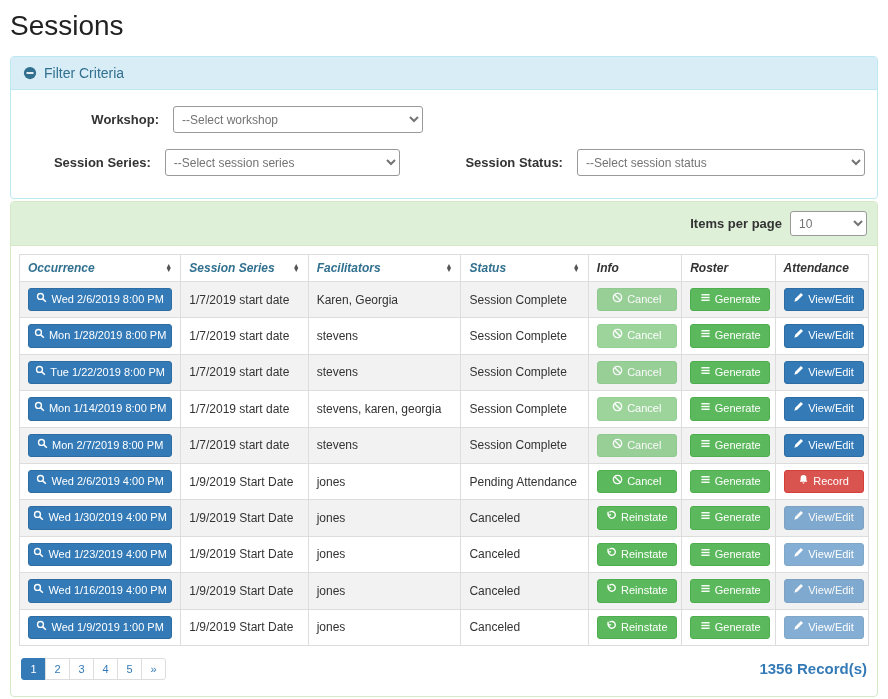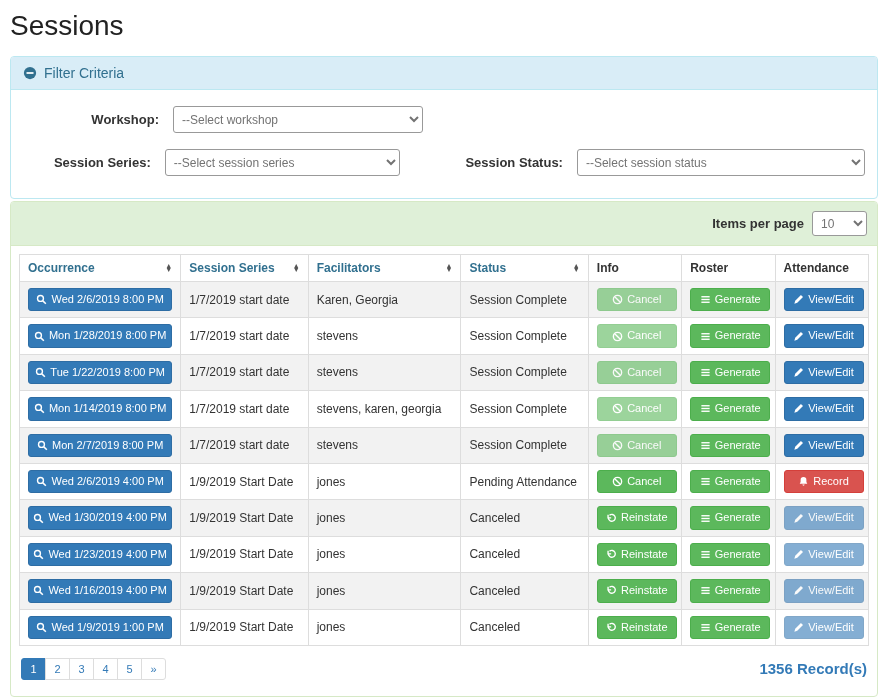--- a/index.html
+++ b/index.html
@@ -26,35 +26,35 @@
   select { height: 27px; border: 1px solid #999; border-radius: 3px; background: #fff; color: #737373; font-size: 12px; font-family: "Liberation Sans", sans-serif; padding: 2px 4px; }
   .fselect { width: 250px; }
   .fselect2 { width: 306px; }
 
   .panel-green { border: 1px solid #d6e9c6; }
   .panel-green > .panel-heading {
     background: #dff0d8; padding: 9px 10px; border-bottom: 1px solid #d6e9c6;
     border-radius: 3px 3px 0 0; display: flex; justify-content: flex-end; align-items: center; gap: 8px;
     font-weight: bold; font-size: 13px; color: #333;
   }
-  .ipp { width: 55px; height: 25px; }
+  .ipp { width: 77px; height: 25px; }
 
   .sessions-body { padding: 8px; }
   table { width: 100%; border-collapse: collapse; table-layout: fixed; }
   th, td { border: 1px solid #ddd; padding: 6px 8px; font-size: 12px; text-align: left; vertical-align: middle; overflow: hidden; }
-  th { font-weight: bold; background: #fff; }
+  th { font-weight: bold; background: #fff; font-style: italic; }
   th.sortable { color: #31708f; cursor: pointer; }
   th.plain { color: #333; }
   .th-flex { display: flex; align-items: center; }
   .sort { display: flex; flex-direction: column; margin-left: auto; color: #555; font-size: 7px; line-height: 0.6; }
   tr.striped td { background: #f2f2f2; }
   td.action { text-align: center; }
 
   .btn {
-    display: inline-flex; align-items: center; justify-content: center; gap: 4px;
+    display: inline-flex; justify-content: center; gap: 4px;
     border-radius: 3px; font-size: 11px; padding: 3px 6px; border: 1px solid transparent;
     color: #fff; cursor: pointer; font-family: "Liberation Sans", sans-serif; line-height: 1.4; white-space: nowrap;
   }
   .btn .ic { display: inline-flex; }
   .btn .ic svg { display: block; }
   .btn-occ { background: #337ab7; border-color: #2e6da4; width: 100%; padding: 3px 4px; }
   .btn-success { background: #5cb85c; border-color: #4cae4c; width: 80px; }
   .btn-primary { background: #337ab7; border-color: #2e6da4; width: 80px; }
   .btn-danger { background: #d9534f; border-color: #d43f3a; width: 80px; }
   .btn.disabled { opacity: 0.6; cursor: not-allowed; }

